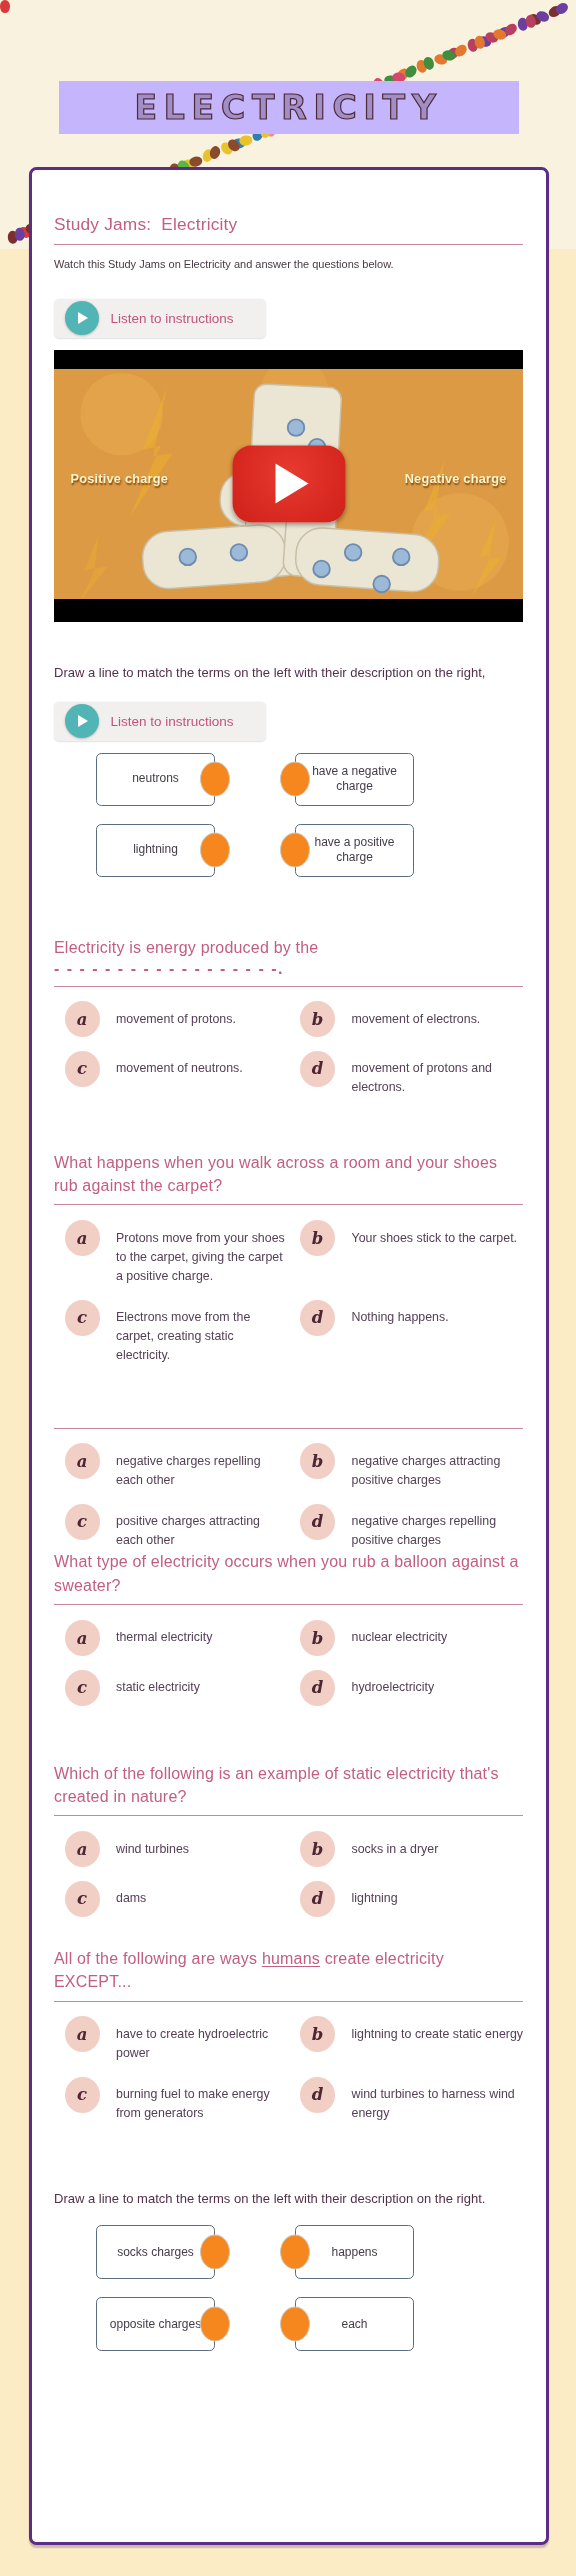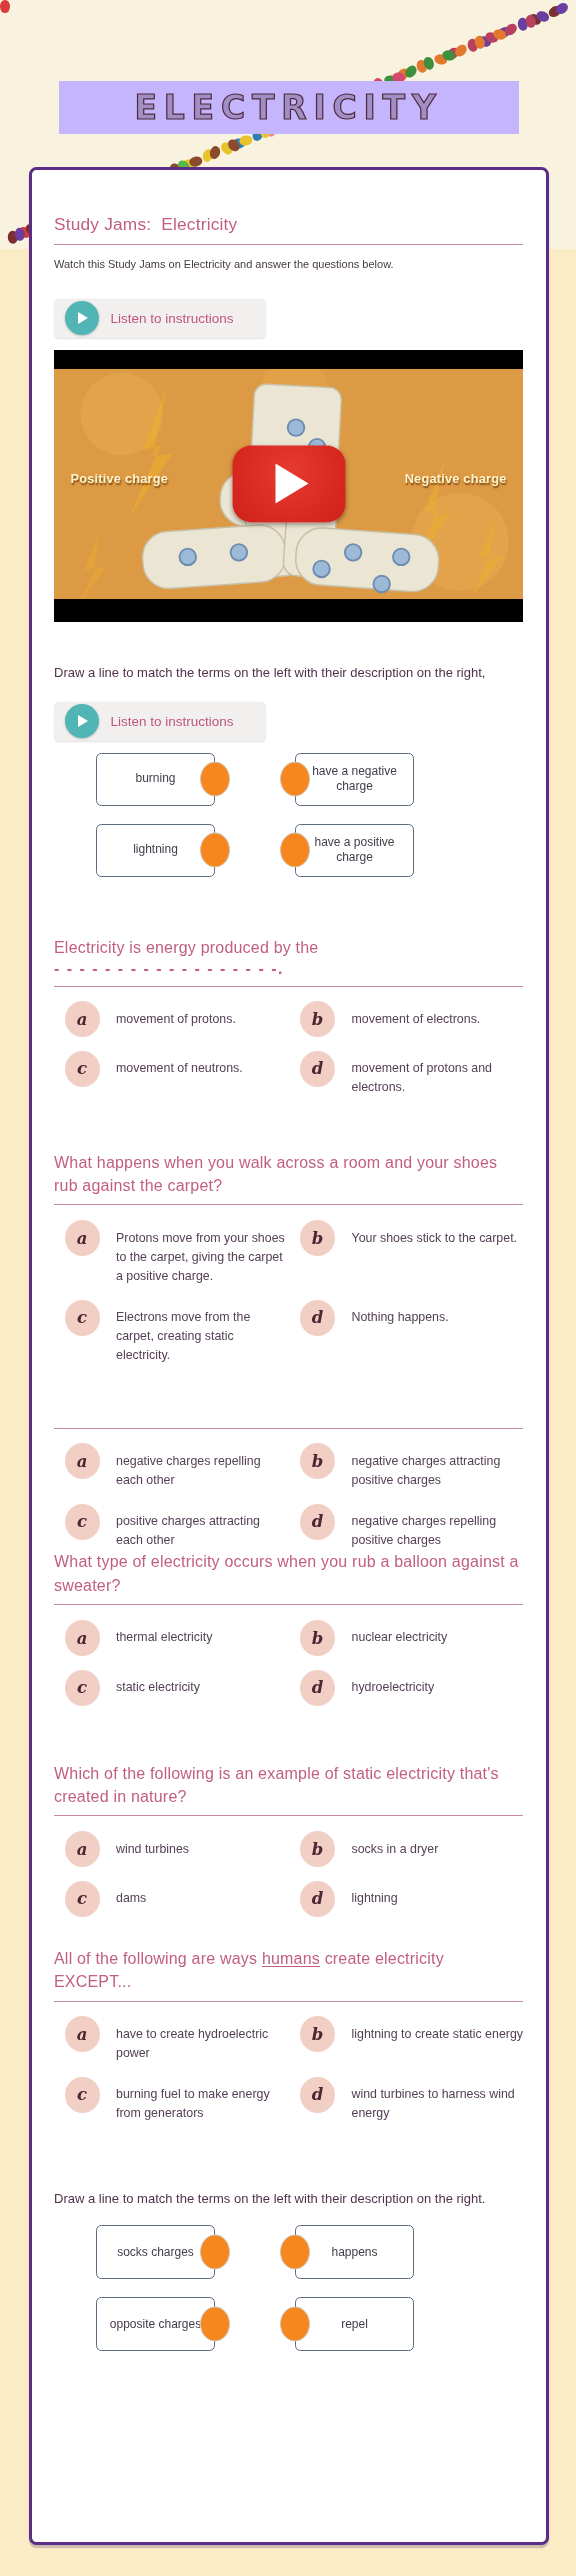--- a/index.html
+++ b/index.html
@@ -277,21 +277,21 @@
   <button class="listen-btn listen-2">
     <span class="play-circle">
         <span class="tri"></span>
       </span>
     <span class="listen-label">Listen to instructions</span>
   </button>
 
   <div class="match-grid">
     <div class="match-row">
       <div class="match-box left-col">
-        <span>burning</span>
+        <span>neutrons</span>
         <span class="connector on-right"></span>
       </div>
       <div class="match-box right-col">
         <span class="connector on-left"></span>
         <span>have a negative charge</span>
       </div>
     </div>
     <div class="match-row">
       <div class="match-box left-col">
         <span>lightning</span>
@@ -455,19 +455,19 @@
         <span>happens</span>
       </div>
     </div>
     <div class="match-row">
       <div class="match-box left-col">
         <span>opposite charges</span>
         <span class="connector on-right"></span>
       </div>
       <div class="match-box right-col">
         <span class="connector on-left"></span>
-        <span>repel</span>
+        <span>each</span>
       </div>
     </div>
   </div>
 
 </div>
 
 
 </body></html>

